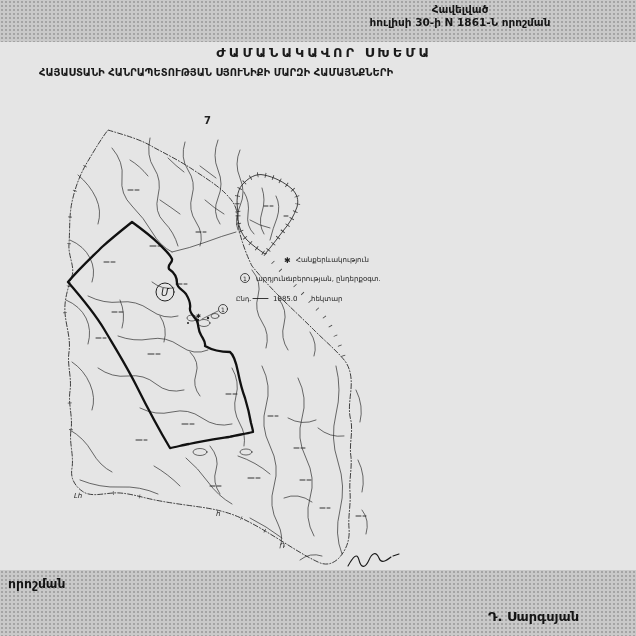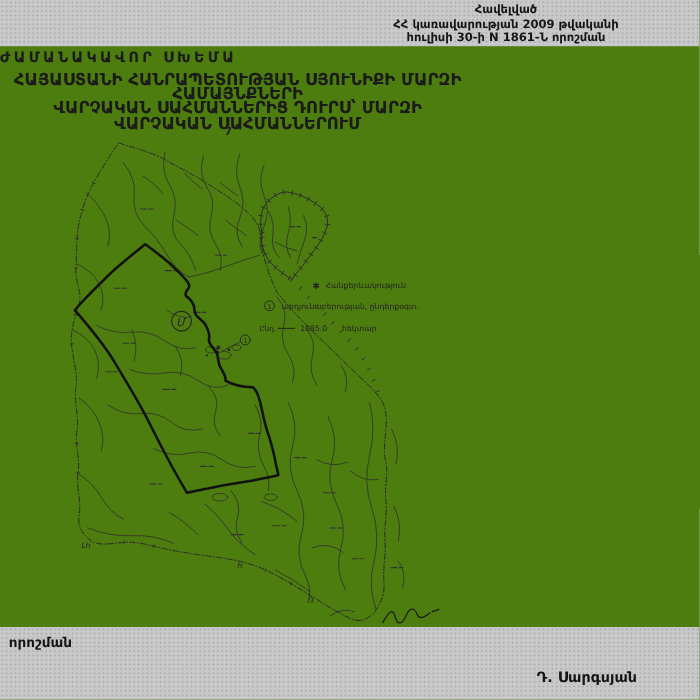--- a/index.html
+++ b/index.html
@@ -3,43 +3,43 @@
 <meta charset="utf-8">
 <style>
   html,body{margin:0;padding:0;}
   body{
     width:636px;height:636px;
     font-family:"DejaVu Sans",sans-serif;
     background:#ffffff;
   }
   .page{
     position:relative;width:636px;height:636px;overflow:hidden;
-    background:#4d7c0f;color:#1b1b1b;
+    background:#e5e5e5;color:#1b1b1b;
   }
   .band{
     position:absolute;left:0;width:636px;
     background-color:#c9c9c9;
     background-image:radial-gradient(circle,#a3a3a3 0.7px,rgba(0,0,0,0) 0.9px);
     background-size:4px 4px;
   }
   .band-top{top:0;height:42px;}
   .band-bottom{top:570px;height:66px;}
   .annex-header{
     position:absolute;top:3px;right:4px;width:344px;
     text-align:center;font-weight:bold;font-size:10.5px;line-height:12.6px;
     color:#151515;
   }
   .doc-title{
     position:absolute;top:45px;left:0;width:432px;
-    text-align:left;font-weight:bold;font-size:13px;letter-spacing:3px;
+    text-align:right;font-weight:bold;font-size:13px;letter-spacing:3px;
     color:#1a1a1a;white-space:nowrap;
   }
   .doc-subtitle{
     position:absolute;top:66px;left:4px;width:424px;
-    text-align:center;font-weight:bold;font-size:15px;line-height:13.2px;
+    text-align:center;font-weight:bold;font-size:10px;line-height:13.2px;
     color:#1a1a1a;
   }
   .page-number{
     position:absolute;top:115px;left:204px;
     font-size:10px;font-weight:bold;color:#222;
   }
   .map-svg{position:absolute;left:0;top:0;}
   .footer-org{
     position:absolute;top:576px;left:8px;
     font-weight:bold;font-size:12.4px;line-height:15.4px;color:#141414;
@@ -54,29 +54,27 @@
 <body>
 
 <div class="page">
 
   <div class="band band-top"></div>
 
   <div class="band band-bottom"></div>
 
   <div class="annex-header">
     <span class="line">Հավելված</span>
-    <span class="line">ՀՀ կառավարության 2009 թվականի</span>
     <span class="line">հուլիսի 30-ի N 1861-Ն որոշման</span>
   </div>
 
   <div class="doc-title">ԺԱՄԱՆԱԿԱՎՈՐ ՍԽԵՄԱ</div>
 
   <div class="doc-subtitle">
     <span class="line">ՀԱՅԱՍՏԱՆԻ ՀԱՆՐԱՊԵՏՈՒԹՅԱՆ ՍՅՈՒՆԻՔԻ ՄԱՐԶԻ ՀԱՄԱՅՆՔՆԵՐԻ</span>
-    <span class="line">ՎԱՐՉԱԿԱՆ ՍԱՀՄԱՆՆԵՐԻՑ ԴՈՒՐՍ՝ ՄԱՐԶԻ ՎԱՐՉԱԿԱՆ ՍԱՀՄԱՆՆԵՐՈՒՄ</span>
   </div>
 
   <div class="page-number">7</div>
 
   <svg class="map-svg" width="636" height="636" viewBox="0 0 636 636" fill="none" stroke-linecap="round" stroke-linejoin="round">
 
     <g stroke="#2b2b2b">
       <path stroke-width="0.9" stroke-dasharray="5 2 1 2" d="M108,130
         C124,135 140,139 153,147 C166,154 180,161 192,169 C204,177 217,185 225,193
         C231,199 236,205 237,213 C238,220 238,227 240,234 C243,245 247,256 252,266

